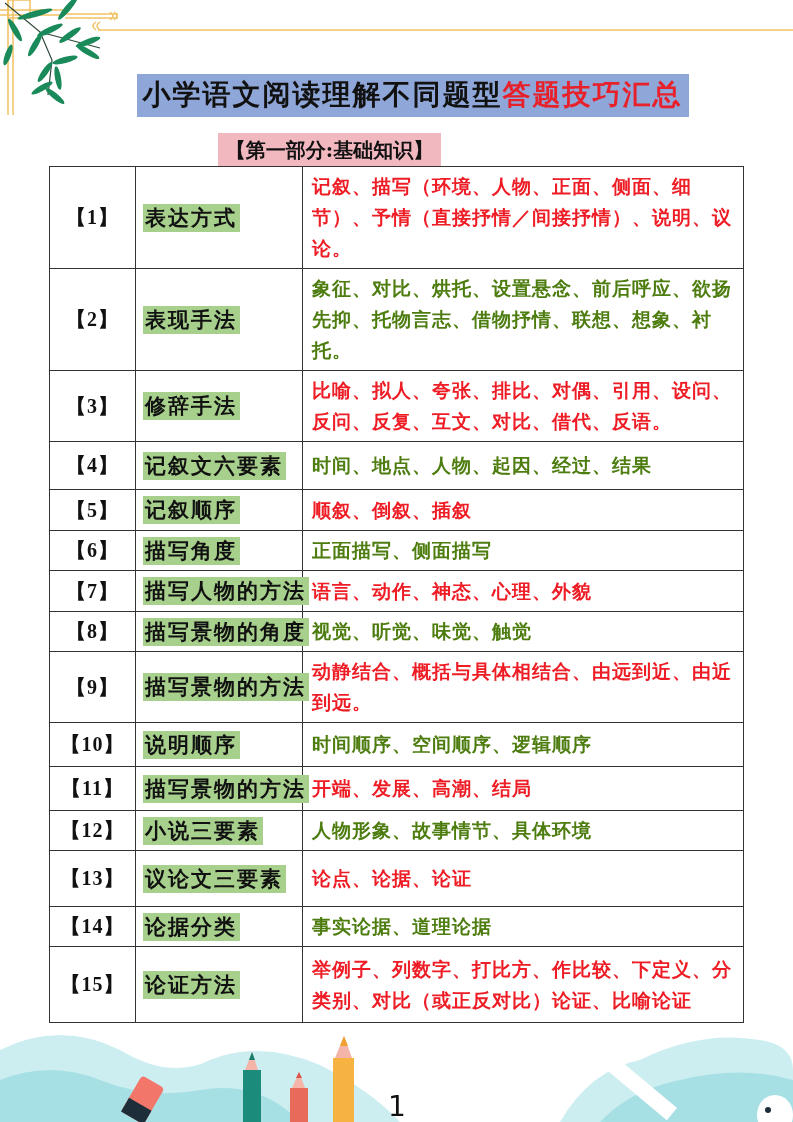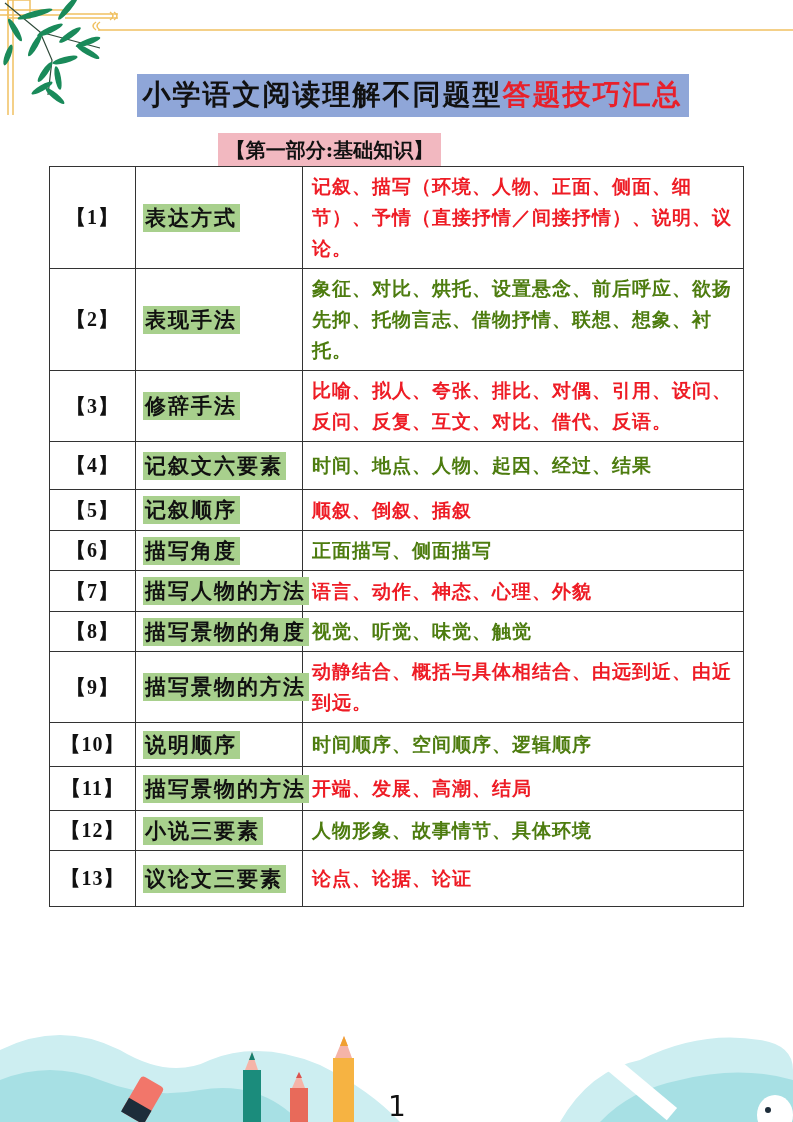--- a/index.html
+++ b/index.html
@@ -147,20 +147,30 @@
       <tr style="height: 39px;">
         <td class="num">【12】</td>
         <td class="term"><span>小说三要素</span></td>
         <td class="desc black">人物形象、故事情节、具体环境</td>
       </tr>
       <tr style="height: 56px;">
         <td class="num">【13】</td>
         <td class="term"><span>议论文三要素</span></td>
         <td class="desc red">论点、论据、论证</td>
       </tr>
+      <tr style="height: 40px;">
+        <td class="num">【14】</td>
+        <td class="term"><span>论据分类</span></td>
+        <td class="desc black">事实论据、道理论据</td>
+      </tr>
+      <tr style="height: 76px;">
+        <td class="num">【15】</td>
+        <td class="term"><span>论证方法</span></td>
+        <td class="desc red">举例子、列数字、打比方、作比较、下定义、分类别、对比（或正反对比）论证、比喻论证</td>
+      </tr>
     </tbody>
 </table>
 
 <svg class="footer" viewBox="0 0 793 112">
   <path d="M0 40 Q60 10 120 40 Q170 70 210 50 Q260 30 320 55 Q370 80 400 112 L0 112 Z" fill="#cdeef1"></path>
   <path d="M0 70 Q50 50 100 70 Q150 90 200 80 Q260 70 300 112 L0 112 Z" fill="#a7e0e4"></path>
   <path d="M560 112 Q590 60 640 50 Q700 20 760 30 Q793 35 793 60 L793 112 Z" fill="#cdeef1"></path>
   <path d="M600 112 Q630 80 680 70 Q740 55 793 70 L793 112 Z" fill="#a7e0e4"></path>
 
   <g transform="rotate(30 145 90)">

